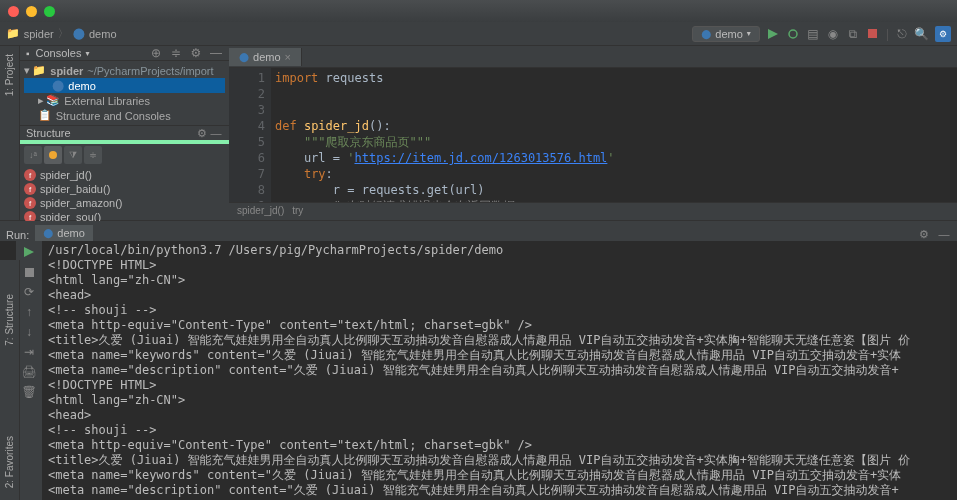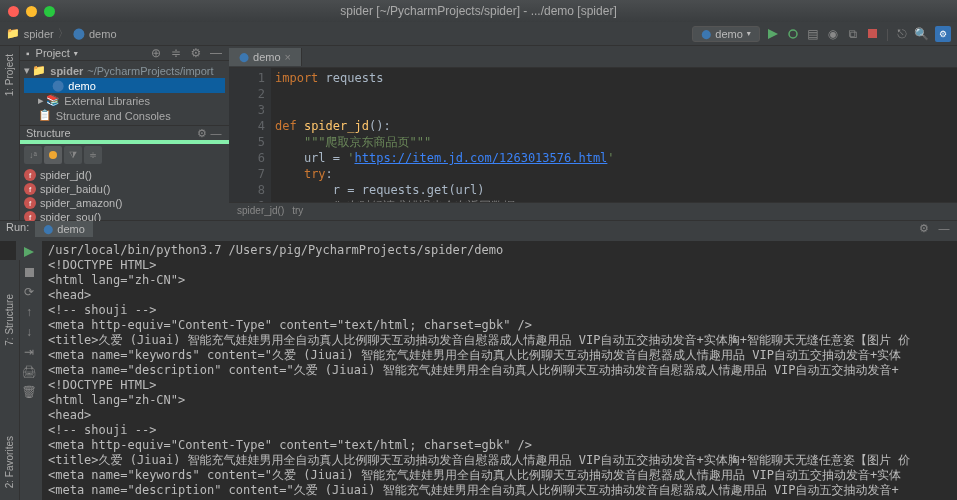--- a/index.html
+++ b/index.html
@@ -35,37 +35,36 @@
 .editor { flex: 1; background: #2b2b2b; display: flex; flex-direction: column; }
 .ed-tabs { height: 22px; background: #3c3f41; display: flex; align-items: center; border-bottom: 1px solid #323232; }
 .ed-tab { padding: 3px 10px; background: #515658; color: #bbb; font-size: 11px; display: flex; align-items: center; gap: 4px; border-right: 1px solid #323232; }
 .code { flex: 1; display: flex; font-family: "Menlo", "Consolas", monospace; font-size: 12px; overflow: hidden; }
 .gutter { width: 42px; background: #313335; color: #606366; text-align: right; padding: 2px 6px 2px 2px; line-height: 16px; }
 .gline { height: 16px; display: flex; justify-content: flex-end; align-items: center; gap: 4px; }
 .src { flex: 1; padding: 2px 4px; line-height: 16px; white-space: pre; color: #a9b7c6; }
 .kw { color: #cc7832; } .str { color: #6a8759; } .cmt { color: #808080; } .fn { color: #ffc66d; } .url { color: #3b82f6; text-decoration: underline; }
 .bcrumb2 { height: 18px; background: #3c3f41; border-top: 1px solid #323232; font-size: 10px; color: #888; padding: 2px 8px; display: flex; gap: 8px; }
 .run-panel { background: #2b2b2b; border-top: 1px solid #323232; height: 280px; display: flex; flex-direction: column; }
-.run-hdr { height: 22px; background: #3c3f41; display: flex; align-items: flex-start; padding: 0 6px; font-size: 11px; gap: 6px; }
+.run-hdr { height: 22px; background: #3c3f41; display: flex; align-items: flex-end; padding: 0 6px; font-size: 11px; gap: 6px; }
 .run-body { flex: 1; display: flex; margin-left: 16px; }
 .run-side { width: 26px; background: #3c3f41; display: flex; flex-direction: column; align-items: center; gap: 6px; padding: 4px 0; }
 .run-out { flex: 1; font-family: "Menlo", "Consolas", monospace; font-size: 12px; color: #bbb; padding: 2px 6px; line-height: 15px; white-space: nowrap; overflow: hidden; }
 .run-out .line { height: 15px; }
 svg { display: block; }
 </style>
 </head>
 <body>
 
 <div class="titlebar">
   <div class="traffic">
     <div class="tl r"></div>
     <div class="tl y"></div>
     <div class="tl g"></div>
   </div>
-  <div class="title">spider [~/PycharmProjects/spider] - .../demo [spider]</div>
 </div>
 
 <div class="toolbar">
   <div class="crumbs">
     <span>📁</span>
     <span>spider</span>
     <span class="sep">〉</span>
     <span style="color:#3c77b0">⬤</span>
     <span>demo</span>
   </div>
@@ -101,21 +100,21 @@
 </div>
 
 <div class="main">
   <div class="left-tabs">
     <div class="vtab">1: Project</div>
   </div>
   <div class="sidebar">
     <div class="panel-hdr">
       <span style="font-size:10px">▪</span>
       <span class="ttl">
-          <span>Project</span> 
+          <span>Consoles</span> 
           <span style="font-size:8px">▾</span>
         </span>
       <span class="ico" style="color:#888">⊕</span>
       <span class="ico" style="color:#888">≑</span>
       <span class="ico" style="color:#888">⚙</span>
       <span class="ico" style="color:#888">—</span>
     </div>
     <div class="tree">
       <div class="tree-row">
           <span>▾ 📁</span> 

